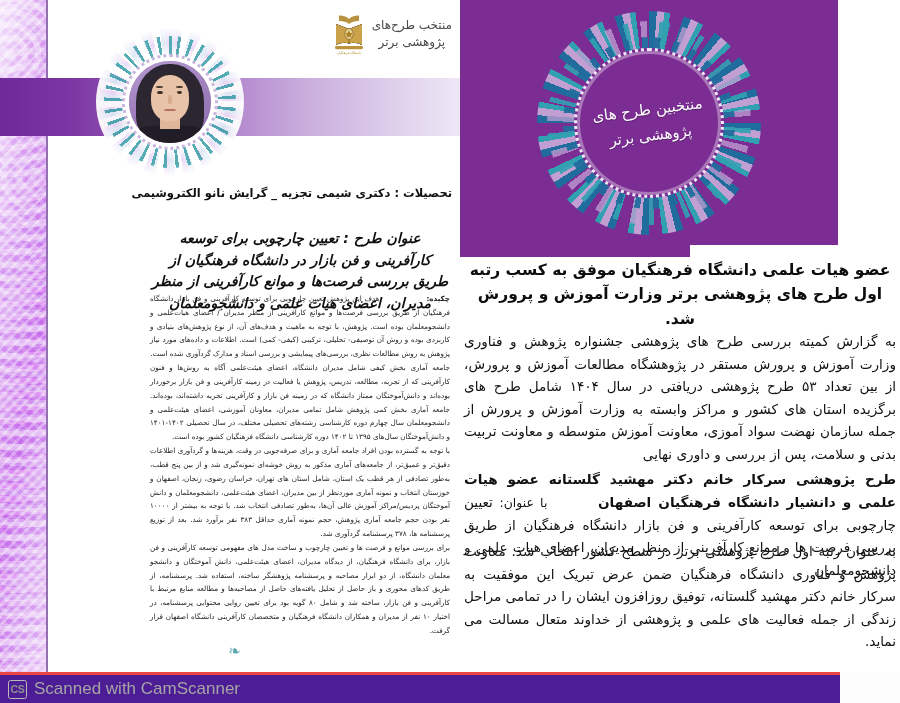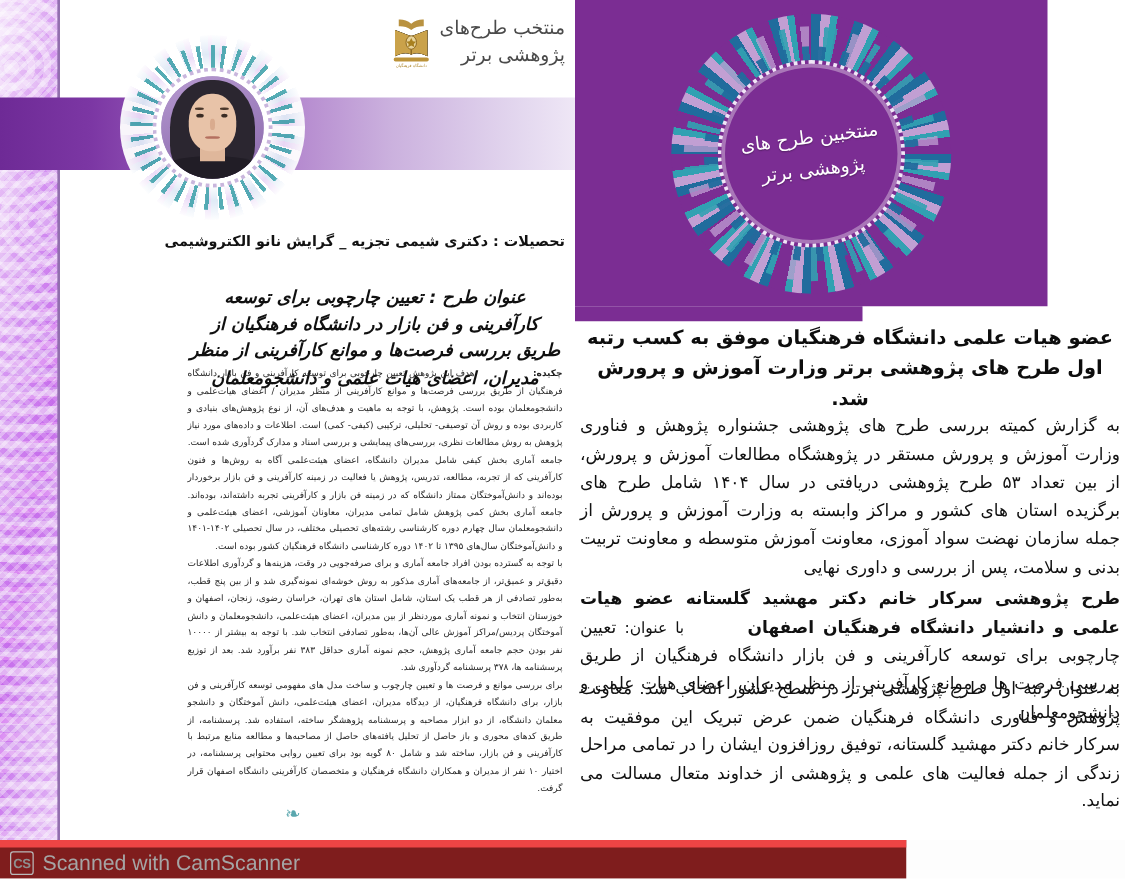--- a/index.html
+++ b/index.html
@@ -68,24 +68,24 @@
   
   #brand-lockup {
     position: absolute;
     right: 8px; top: 12px;
     display: flex;
     align-items: center;
     gap: 6px;
     direction: rtl;
   }
   #brand-text {
-    text-align: right;
+    text-align: center;
     line-height: 1.45;
     color: #4a4a4a;
-    font-size: 15px;
+    font-size: 12px;
     letter-spacing: .2px;
   }
   #brand-text div { white-space: nowrap; }
   #brand-emblem {
     width: 34px; height: 44px;
     position: relative;
     flex: 0 0 auto;
   }
 
   
@@ -335,23 +335,23 @@
     text-align: justify;
     font-size: 13.6px;
     line-height: 1.66;
     color: #111111;
   }
 
   
   #footer {
     position: absolute;
     left: 0; top: 672px;
-    width: 725px; height: 31px;
-    background: #7f1d1d;
-    border-top: 6px solid #ef4444;
+    width: 840px; height: 31px;
+    background: #4c1d95;
+    border-top: 3px solid #ef4444;
     display: flex;
     align-items: center;
     direction: ltr;
     padding-left: 8px;
     gap: 7px;
   }
   #cs-badge {
     width: 19px; height: 19px;
     border: 1.6px solid #b9b9b9;
     border-radius: 2.5px;

